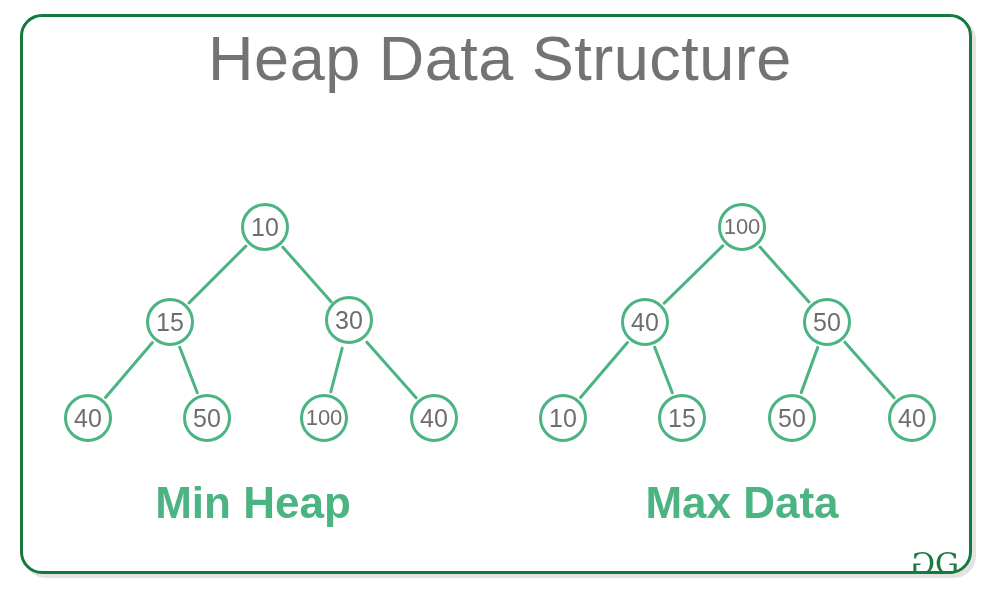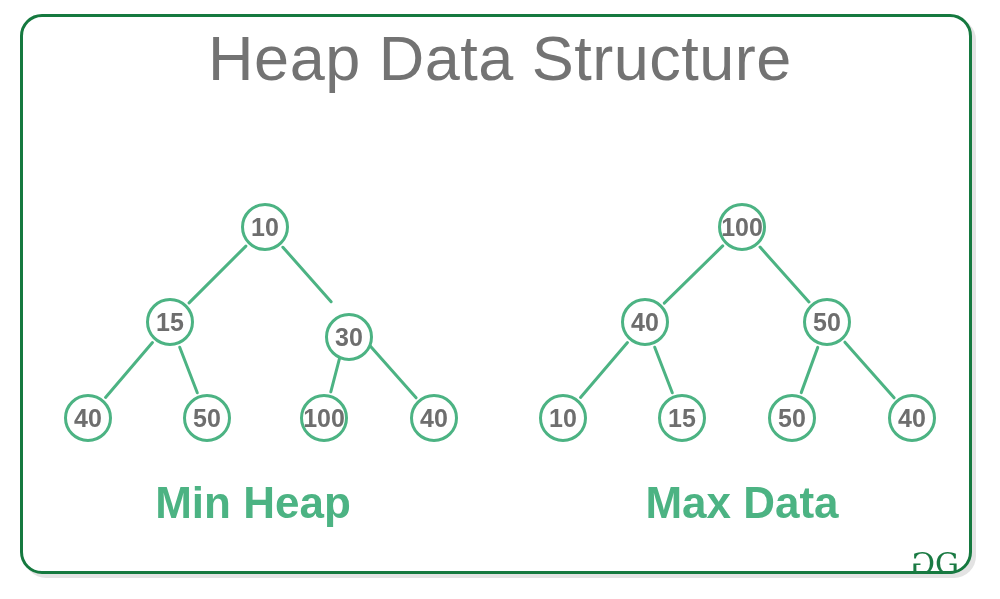--- a/index.html
+++ b/index.html
@@ -61,25 +61,25 @@
     margin-top: -24px;
     border: 3px solid #4cb383;
     border-radius: 50%;
     box-sizing: border-box;
     display: flex;
     align-items: center;
     justify-content: center;
     background: #ffffff;
     color: #6e6e6e;
     font-size: 25px;
-    font-weight: 700;
+    font-weight: 400;
     line-height: 1;
   }
   .node.small {
-    font-size: 25px;
+    font-size: 22px;
   }
   .heap-label {
     position: absolute;
     transform: translateX(-50%);
     font-size: 44px;
     font-weight: bold;
     color: #4cb383;
     white-space: nowrap;
   }
   .logo {
@@ -117,21 +117,21 @@
       <line x1="760.0034612056853" y1="247.12151546517768" x2="808.9965387943147" y2="301.8784845348223" stroke="#4cb383" stroke-width="3" stroke-linecap="round"></line>
       <line x1="627.463882046665" y1="342.53008931122133" x2="580.536117953335" y2="397.46991068877867" stroke="#4cb383" stroke-width="3" stroke-linecap="round"></line>
       <line x1="654.7100184933033" y1="347.1935614961384" x2="672.2899815066967" y2="392.8064385038616" stroke="#4cb383" stroke-width="3" stroke-linecap="round"></line>
       <line x1="817.7517244571113" y1="347.3666986319231" x2="801.2482755428887" y2="392.6333013680769" stroke="#4cb383" stroke-width="3" stroke-linecap="round"></line>
       <line x1="844.8985799176343" y1="342.2148667305046" x2="894.1014200823657" y2="397.7851332694954" stroke="#4cb383" stroke-width="3" stroke-linecap="round"></line>
     </svg>
 
   <div id="nodes-layer">
       <div class="node" style="left: 265px; top: 227px;">10</div>
       <div class="node" style="left: 170px; top: 322px;">15</div>
-      <div class="node" style="left: 349px; top: 337px;">30</div>
+      <div class="node" style="left: 349px; top: 320px;">30</div>
       <div class="node" style="left: 88px; top: 418px;">40</div>
       <div class="node" style="left: 207px; top: 418px;">50</div>
       <div class="node small" style="left: 324px; top: 418px;">100</div>
       <div class="node" style="left: 434px; top: 418px;">40</div>
       <div class="heap-label" style="left: 253px; top: 478px;">Min Heap</div>
       <div class="node small" style="left: 742px; top: 227px;">100</div>
       <div class="node" style="left: 645px; top: 322px;">40</div>
       <div class="node" style="left: 827px; top: 322px;">50</div>
       <div class="node" style="left: 563px; top: 418px;">10</div>
       <div class="node" style="left: 682px; top: 418px;">15</div>

